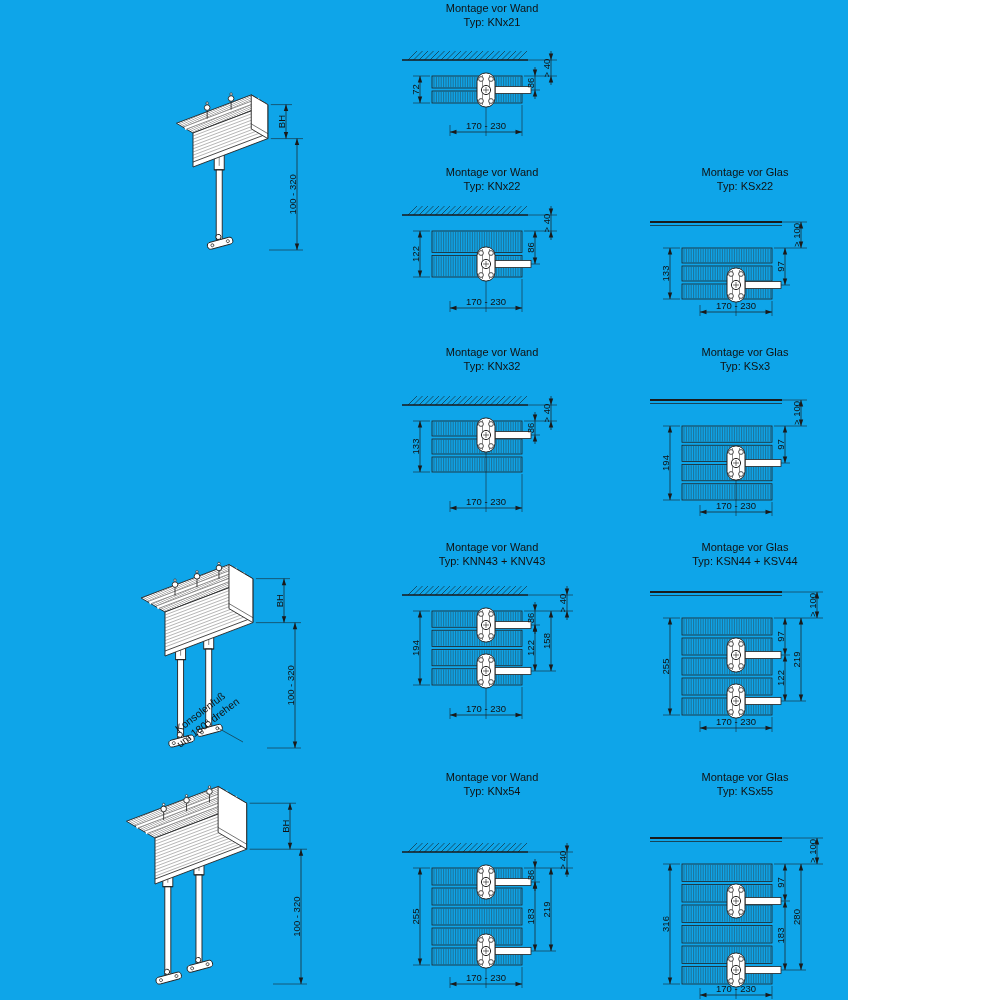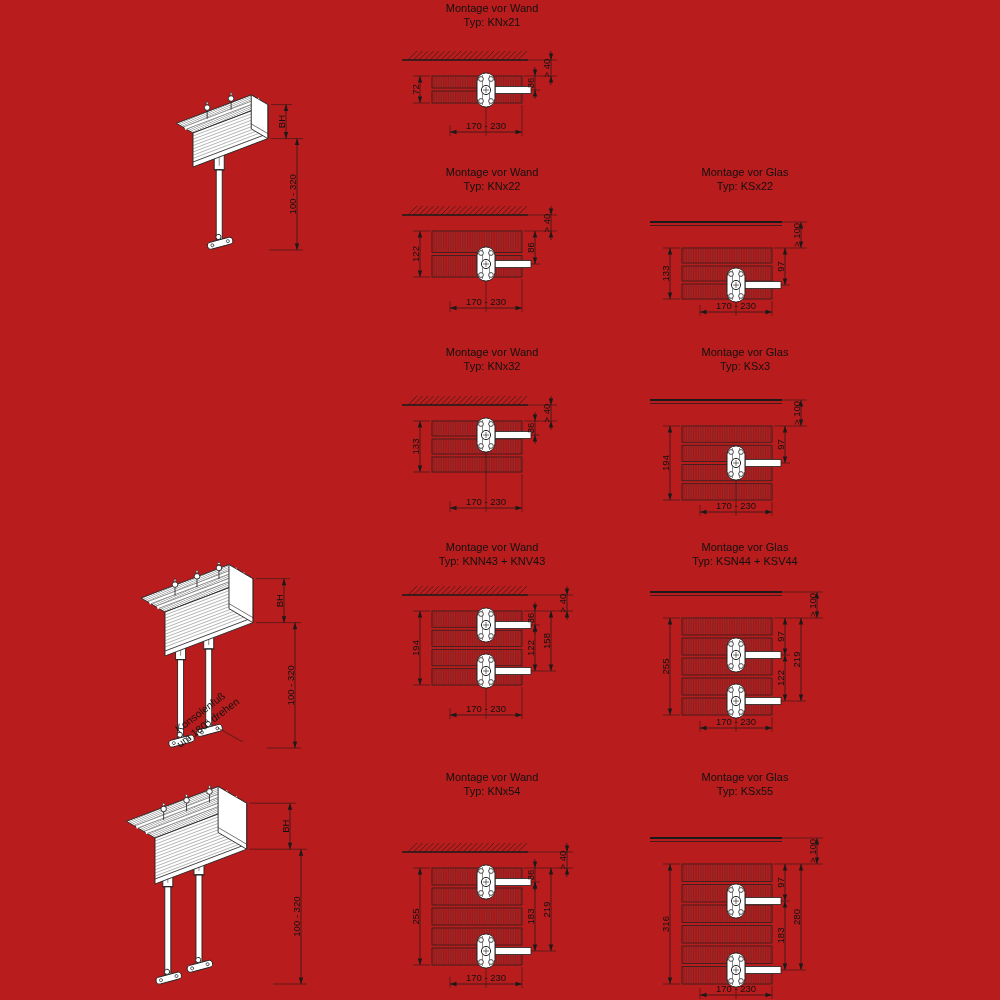--- a/index.html
+++ b/index.html
@@ -1,16 +1,16 @@
 <!DOCTYPE html>
 <html><head>
 <meta charset="utf-8">
 <style>
   html,body{margin:0;padding:0;background:#ffffff;}
-  #page{position:relative;width:1000px;height:1000px;background:#b91c1c;overflow:hidden;}
+  #page{position:relative;width:848px;height:1000px;background:#0ea5e9;overflow:hidden;}
   text{font-family:"Liberation Sans", sans-serif;fill:#111111;}
 </style>
 </head>
 <body>
 
 <div id="page">
   <svg id="scene" width="1000" height="1000" viewBox="0 0 1000 1000">
       <g>
         <text x="492" y="8" font-size="11" text-anchor="middle" dominant-baseline="central">Montage vor Wand</text>
         <text x="492" y="22" font-size="11" text-anchor="middle" dominant-baseline="central">Typ: KNx21</text>

